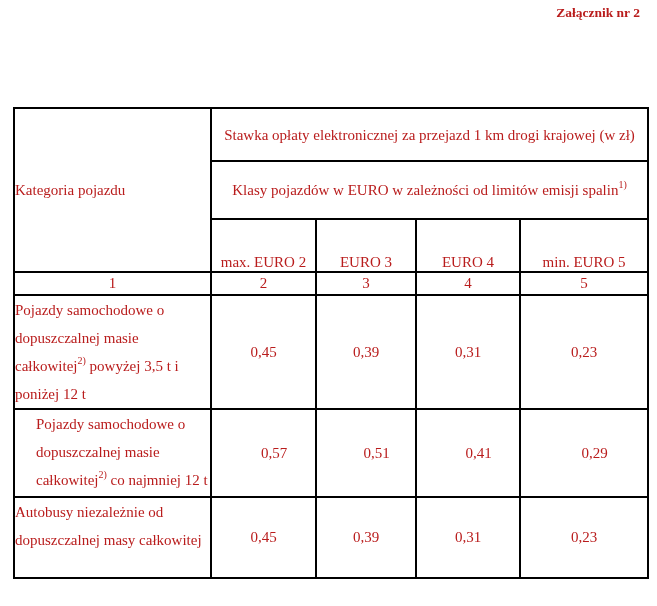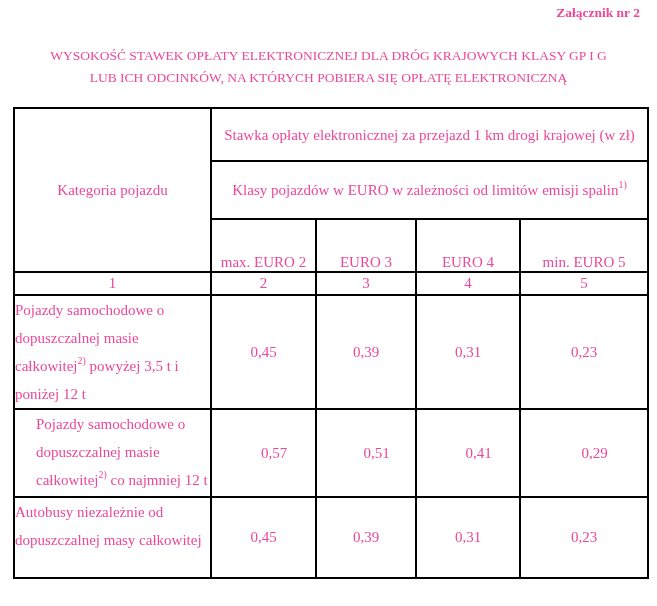--- a/index.html
+++ b/index.html
@@ -2,21 +2,21 @@
 <html><head>
 <meta charset="utf-8">
 <style>
   html, body { margin: 0; padding: 0; background: #ffffff; }
   .page {
     position: relative;
     width: 657px;
     height: 606px;
     background: #ffffff;
     font-family: "Liberation Serif", serif;
-    color: #ec4899;
+    color: #b91c1c;
     overflow: hidden;
   }
   .attachment-label {
     position: absolute;
     top: 5px;
     right: 17px;
     font-size: 13.5px;
     font-weight: bold;
   }
   .doc-title {
@@ -36,21 +36,21 @@
     border-collapse: collapse;
     table-layout: fixed;
     font-size: 15px;
   }
   table.rates td {
     border: 2px solid #000000;
     padding: 0;
     background: #ffffff;
   }
   td.category-header {
-    text-align: center;
+    text-align: left;
     vertical-align: middle;
     padding: 0 6px;
   }
   td.rate-header {
     height: 51px;
     text-align: center;
     vertical-align: middle;
     line-height: 26px;
     padding: 0 14px;
   }
@@ -94,24 +94,20 @@
     vertical-align: super;
   }
 </style>
 </head>
 <body>
 
 <div class="page">
 
   <div class="attachment-label">Załącznik nr 2</div>
 
-  <div class="doc-title">
-    <div>WYSOKOŚĆ STAWEK OPŁATY ELEKTRONICZNEJ DLA DRÓG KRAJOWYCH KLASY GP I G</div>
-    <div>LUB ICH ODCINKÓW, NA KTÓRYCH POBIERA SIĘ OPŁATĘ ELEKTRONICZNĄ</div>
-  </div>
 
   <table class="rates">
     <colgroup>
       <col style="width:197px">
       <col style="width:105px">
       <col style="width:100px">
       <col style="width:104px">
       <col style="width:128px">
     </colgroup>
     <tbody>

